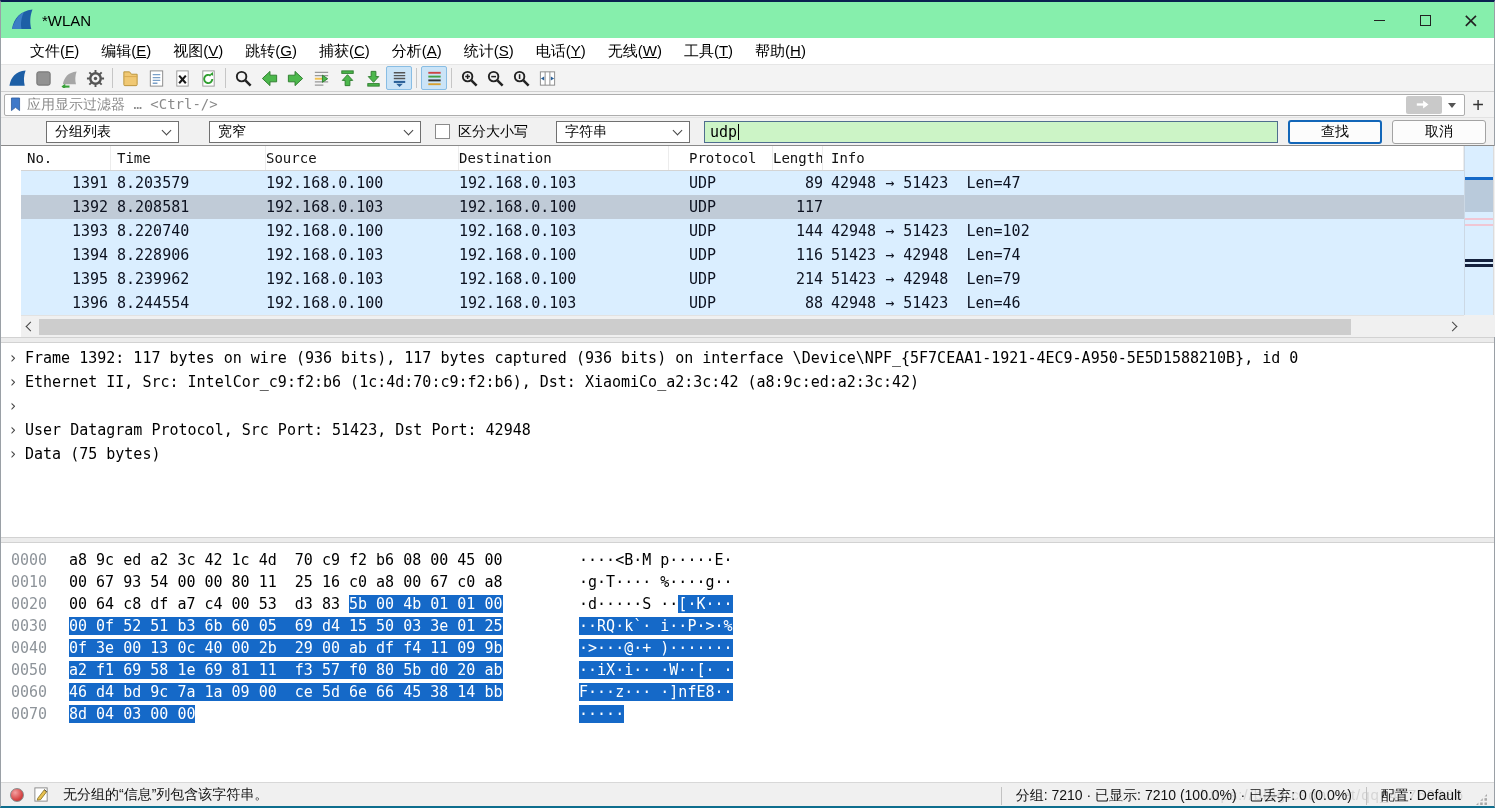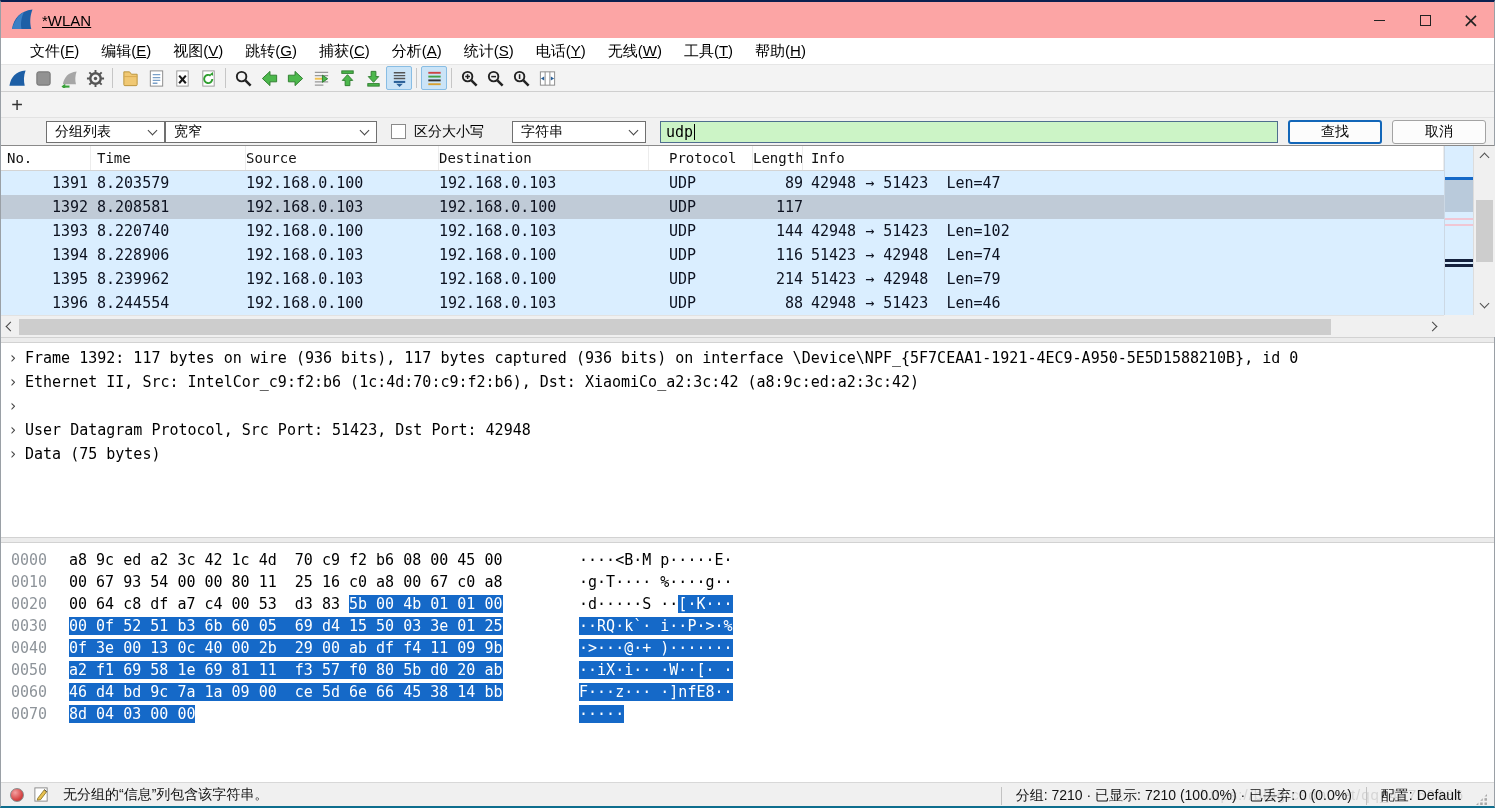--- a/index.html
+++ b/index.html
@@ -2,21 +2,21 @@
 <html><head>
 <meta charset="utf-8">
 <style>
   * { box-sizing: border-box; margin: 0; padding: 0; }
   body { width:1495px; height:808px; font-family:"Liberation Sans", sans-serif; background:#fff; }
   .win { width:1495px; height:808px; display:flex; flex-direction:column; background:#fff;
          border-top:2px solid #0a2050; border-bottom:2px solid #0e6e8e;
          border-left:1px solid #9aa0a6; border-right:1px solid #9aa0a6; }
 
   
-  .titlebar { height:36px; background:#fca5a5; display:flex; align-items:center; position:relative; flex:none;text-decoration:underline; }
+  .titlebar { height:36px; background:#86efac; display:flex; align-items:center; position:relative; flex:none; }
   .app-icon { width:24px; height:24px; margin-left:9px; }
   .title { margin-left:8px; font-size:15px; color:#000; }
   .win-controls { position:absolute; right:0; top:0; height:36px; display:flex; }
   .wc { width:46px; height:36px; display:flex; align-items:center; justify-content:center; }
   .wc-min i { display:block; width:11px; border-top:1.5px solid #222; }
   .wc-max i { display:block; width:11px; height:11px; border:1.5px solid #222; }
   .wc-close { font-size:20px; color:#222; font-family:"DejaVu Sans", sans-serif; }
 
   
   .menubar { height:26px; background:#fff; display:flex; align-items:center; padding-left:18px; font-size:15px; flex:none; }
@@ -40,33 +40,33 @@
   .apply-btn { width:36px; height:18px; background:#c9c9c9; border-radius:2px; display:flex; align-items:center; justify-content:center; margin-right:3px; flex:none; }
   .fcaret { width:0; height:0; border:4px solid transparent; border-top:5px solid #555; margin:5px 8px 0 3px; flex:none; }
   .add-btn { width:26px; height:24px; background:transparent; border:none; font-size:20px; color:#333; line-height:22px; }
 
   
   .findbar { height:28px; background:#f1f1f1; display:flex; align-items:center; border-bottom:1px solid #8a8a8a; padding-left:45px; font-size:14px; flex:none; }
   .combo { height:22px; background:#fff; border:1px solid #707070; display:flex; align-items:center; padding:0 8px; flex:none; }
   .combo-val { flex:1; white-space:nowrap; }
   .chev { width:7px; height:7px; border-right:1.4px solid #444; border-bottom:1.4px solid #444; transform:rotate(45deg); margin-top:-3px; }
   .combo .chev { margin-left:8px; }
-  .combo.scope { width:119px; }
+  .combo.scope { width:133px; margin-right:30px; }
   .combo.charset { width:212px; margin-right:14px; }
   .combo.type { width:134px; margin-right:14px; }
   .chkwrap { display:flex; align-items:center; margin-right:28px; }
   .chkbox { width:15px; height:15px; background:#fff; border:1px solid #8a8a8a; margin-right:8px; flex:none; }
   .find-input { flex:1; height:22px; background:#ccf4c6; border:1px solid #4f6e8e; display:flex; align-items:center; padding-left:5px;
                 font-family:"DejaVu Sans Mono", monospace; font-size:15px; }
   .tcursor { width:1px; height:16px; background:#000; margin-left:1px; }
   .btn-find { width:94px; height:24px; margin:0 10px; background:#fcfcfc; border:2px solid #1266b8; border-radius:3px; font-size:14px; font-family:inherit; }
   .btn-cancel { width:94px; height:24px; margin-right:8px; background:#fcfcfc; border:1px solid #a3a3a3; border-radius:3px; font-size:14px; font-family:inherit; }
 
   
-  .packet-area { height:191px; display:flex; background:#fff; flex:none; }
+  .packet-area { height:191px; display:flex; background:#fff; flex:none;padding-left:20px; }
   .plist { width:1443px; display:flex; flex-direction:column; flex:none; }
   .phead { height:25px; display:flex; background:#fff; border-bottom:1px solid #d4d4d4; font-family:"DejaVu Sans Mono", monospace; font-size:14px; flex:none; }
   .phead .pcell { line-height:25px; border-right:1px solid #ececec; color:#111; }
   .pcell { white-space:pre; overflow:hidden; flex:none; }
   .prow { height:24px; display:flex; background:#daeeff; font-family:"DejaVu Sans Mono", monospace; font-size:15px; line-height:24px; color:#0d1220; flex:none; }
   .prow.sel { background:#c0cbd7; }
   .c-no { width:90px; text-align:right; padding-right:3px; }
   .phead .c-no { text-align:left; padding-left:6px; }
   .c-time { width:155px; padding-left:6px; }
   .c-src { width:193px; }
@@ -288,20 +288,33 @@
         <svg viewBox="0 0 20 20">
           <rect x="2.5" y="3" width="15" height="14" fill="#fff" stroke="#8a8a8a"></rect>
           <path d="M7.5 3v14M12.5 3v14" stroke="#8a8a8a"></path>
           <path d="M6.5 8 v4 l-3.5 -2 Z" fill="#2a6099"></path>
           <path d="M13.5 8 v4 l3.5 -2 Z" fill="#2a6099"></path>
         </svg>
       </span>
   </div>
 
   <div class="filterbar">
+    <div class="filter-input">
+      <svg class="bookmark" viewBox="0 0 16 20">
+          <path d="M3 2 h10 v15.5 l-5 -4 l-5 4 Z" fill="#3f79c9" stroke="#2c5c9e"></path>
+        </svg>
+      <span class="placeholder">应用显示过滤器 … &lt;Ctrl-/&gt;</span>
+      <span class="apply-btn">
+          <svg viewBox="0 0 20 12" width="18" height="11">
+            <path d="M2 6 h11" stroke="#fff" stroke-width="2.6" fill="none"></path>
+            <path d="M9 1.5 L15 6 L9 10.5 Z" fill="#fff"></path>
+          </svg>
+        </span>
+      <span class="fcaret"></span>
+    </div>
     <button class="add-btn">+</button>
   </div>
 
   <div class="findbar">
     <div class="combo scope">
       <span class="combo-val">分组列表</span>
       <span class="chev"></span>
     </div>
     <div class="combo charset">
       <span class="combo-val">宽窄</span>

